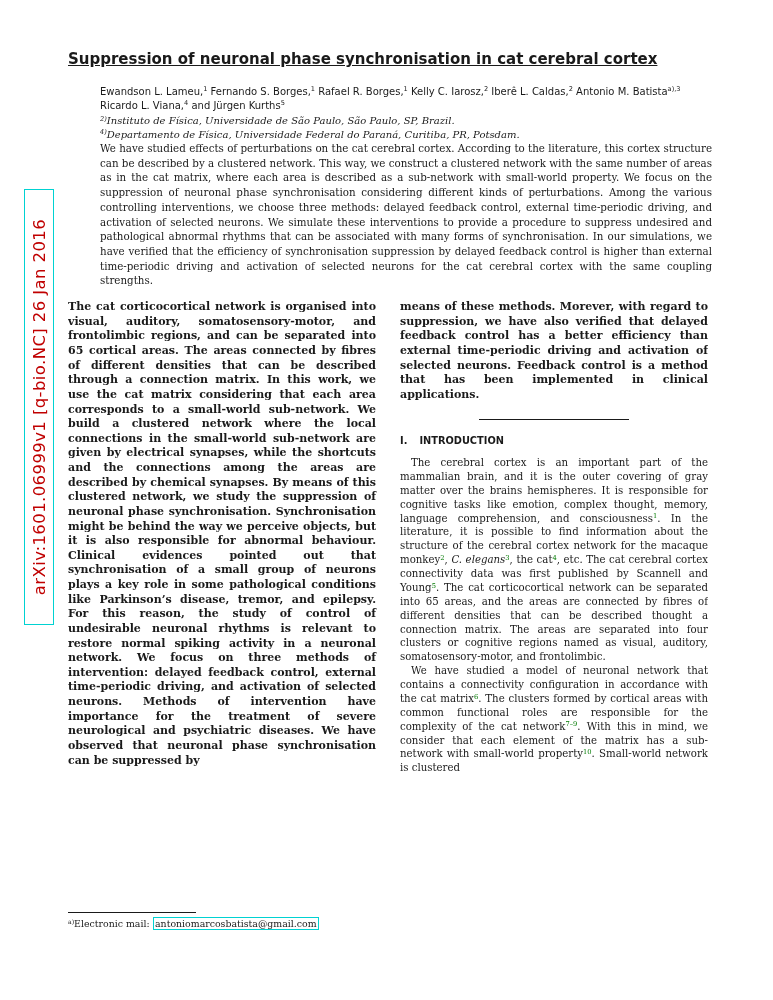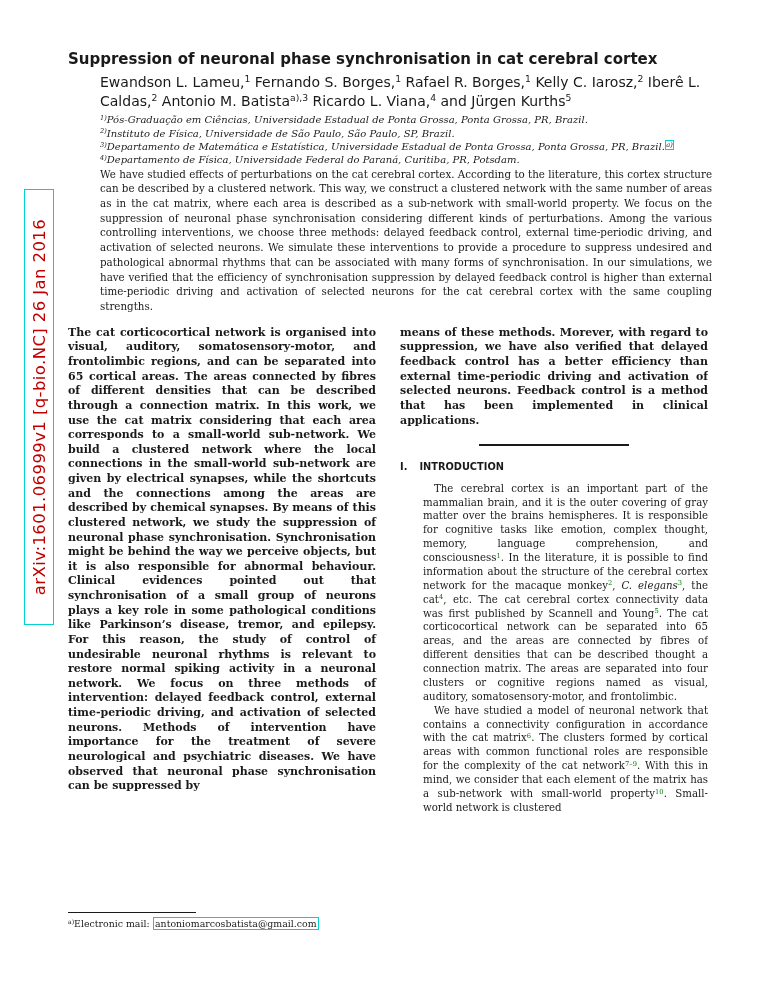--- a/index.html
+++ b/index.html
@@ -34,26 +34,27 @@
     color: var(--arxiv-red, #c00000);
     white-space: nowrap;
   }
   
   .content { position: absolute; left: 68px; top: 50px; width: 640px; }
   .title {
     font-family: "DejaVu Sans", sans-serif;
     font-weight: bold;
     font-size: 15px;
     line-height: 1.25;
-    margin: 0 0 4px 0;
+    margin: 0 0 16px 0;
+    text-decoration: underline;
   }
   .frontmatter { padding-left: 32px; }
   .authors {
     font-family: "DejaVu Sans", sans-serif;
-    font-size: 14px;
+    font-size: 10px;
     line-height: 1.38;
     width: 606px;
     margin-bottom: 2px;
   }
   .affiliation {
     font-size: 10px;
     font-style: italic;
     line-height: 1.33;
     width: 592px;
   }
@@ -83,21 +84,21 @@
     font-size: 9.8px;
     font-weight: bold;
     margin: 0 0 10px 0;
   }
   .body-par {
     font-size: 10.2px;
     line-height: 1.36;
     text-align: justify;
     margin: 0;
   }
-  .body-par.indent { text-indent: 11px; margin-left: 23px; }
+  .body-par.indent { text-indent: 11px; }
   
   .footnote-block { position: absolute; left: 68px; top: 912px; width: 312px; }
   .footnote-rule { width: 128px; height: 1px; background: #1a1a1a; margin-bottom: 5px; }
   .footnote { font-size: 9.4px; }
   
   .sup, .ref, .suplink { font-size: 66%; position: relative; top: -0.5em; line-height: 0; }
   .ref { color: var(--cite-green, #007a00); }
   .suplink { border: 1px solid var(--url-cyan, #00d2d2); padding: 0 0.5px; }
   .urlbox { border: 1px solid var(--url-cyan, #00d2d2); padding: 0 1.5px; text-align: right; }
   .it { font-style: italic; }
@@ -112,23 +113,21 @@
   </div>
 
   <div class="content">
 
     <h1 class="title">Suppression of neuronal phase synchronisation in cat cerebral cortex</h1>
 
     <div class="frontmatter">
       <div class="authors"><span>Ewandson L. Lameu,</span><span class="sup">1</span><span> Fernando S. Borges,</span><span class="sup">1</span><span> Rafael R. Borges,</span><span class="sup">1</span><span> Kelly C. Iarosz,</span><span class="sup">2</span><span> Iberê L. Caldas,</span><span class="sup">2</span><span> Antonio M. Batista</span><span class="sup">a),3</span><span> Ricardo L. Viana,</span><span class="sup">4</span><span> and Jürgen Kurths</span><span class="sup">5</span></div>
 
       <div class="affiliations">
-        <div class="affiliation"><span class="sup">1)</span><span>Pós-Graduação em Ciências, Universidade Estadual de Ponta Grossa, Ponta Grossa, PR, Brazil.</span></div>
         <div class="affiliation"><span class="sup">2)</span><span>Instituto de Física, Universidade de São Paulo, São Paulo, SP, Brazil.</span></div>
-        <div class="affiliation"><span class="sup">3)</span><span>Departamento de Matemática e Estatística, Universidade Estadual de Ponta Grossa, Ponta Grossa, PR, Brazil.</span><span class="suplink">a)</span></div>
         <div class="affiliation"><span class="sup">4)</span><span>Departamento de Física, Universidade Federal do Paraná, Curitiba, PR, Potsdam.</span></div>
       </div>
 
 
       <div class="abstract">We have studied effects of perturbations on the cat cerebral cortex. According to the literature, this cortex structure can be described by a clustered network. This way, we construct a clustered network with the same number of areas as in the cat matrix, where each area is described as a sub-network with small-world property. We focus on the suppression of neuronal phase synchronisation considering different kinds of perturbations. Among the various controlling interventions, we choose three methods: delayed feedback control, external time-periodic driving, and activation of selected neurons. We simulate these interventions to provide a procedure to suppress undesired and pathological abnormal rhythms that can be associated with many forms of synchronisation. In our simulations, we have verified that the efficiency of synchronisation suppression by delayed feedback control is higher than external time-periodic driving and activation of selected neurons for the cat cerebral cortex with the same coupling strengths.</div>
     </div>
 
     <div class="columns">
       <div class="col">
         <p class="lead">The cat corticocortical network is organised into visual, auditory, somatosensory-motor, and frontolimbic regions, and can be separated into 65 cortical areas. The areas connected by fibres of different densities that can be described through a connection matrix. In this work, we use the cat matrix considering that each area corresponds to a small-world sub-network. We build a clustered network where the local connections in the small-world sub-network are given by electrical synapses, while the shortcuts and the connections among the areas are described by chemical synapses. By means of this clustered network, we study the suppression of neuronal phase synchronisation. Synchronisation might be behind the way we perceive objects, but it is also responsible for abnormal behaviour. Clinical evidences pointed out that synchronisation of a small group of neurons plays a key role in some pathological conditions like Parkinson’s disease, tremor, and epilepsy. For this reason, the study of control of undesirable neuronal rhythms is relevant to restore normal spiking activity in a neuronal network. We focus on three methods of intervention: delayed feedback control, external time-periodic driving, and activation of selected neurons. Methods of intervention have importance for the treatment of severe neurological and psychiatric diseases. We have observed that neuronal phase synchronisation can be suppressed by</p>

